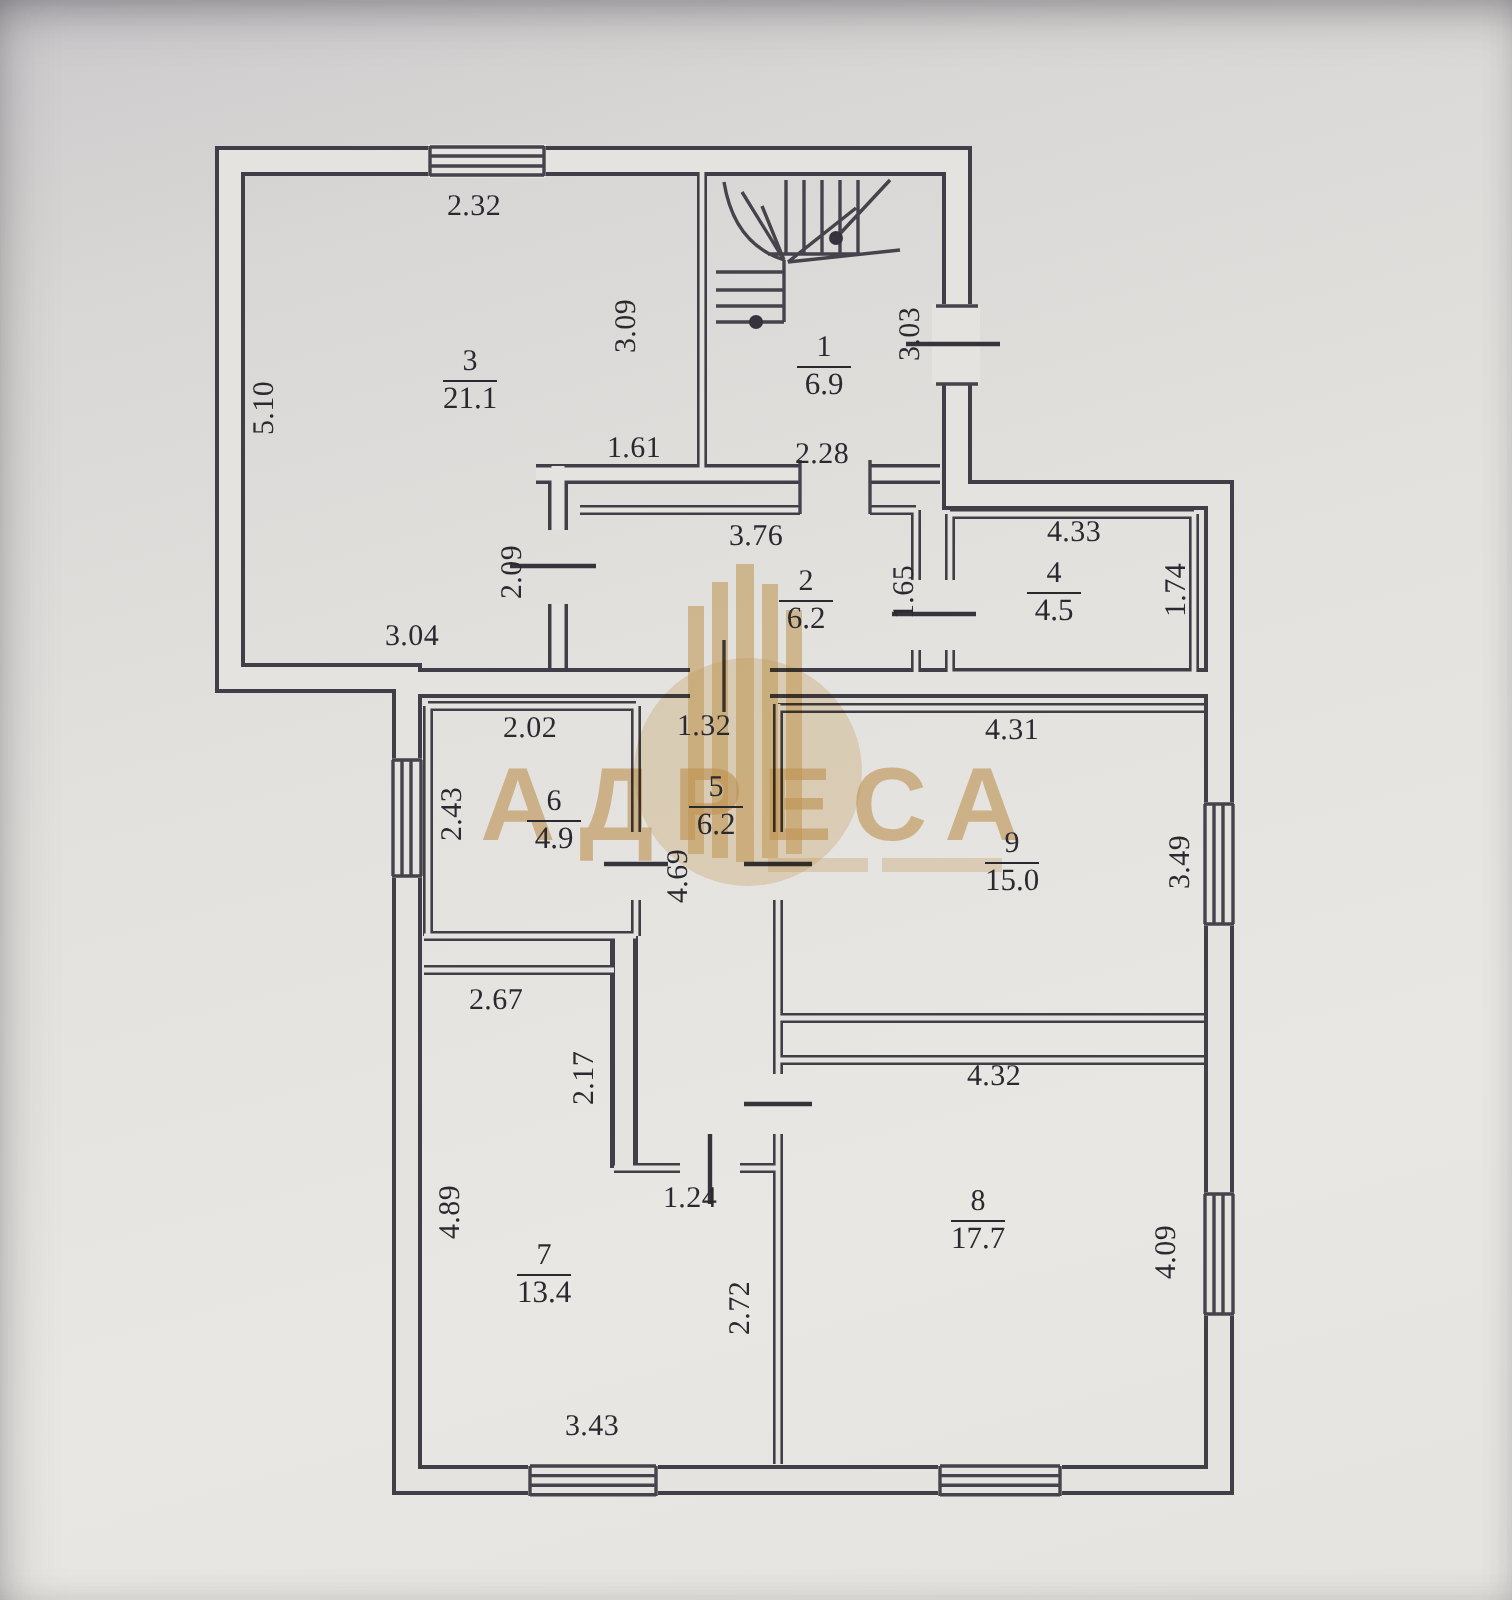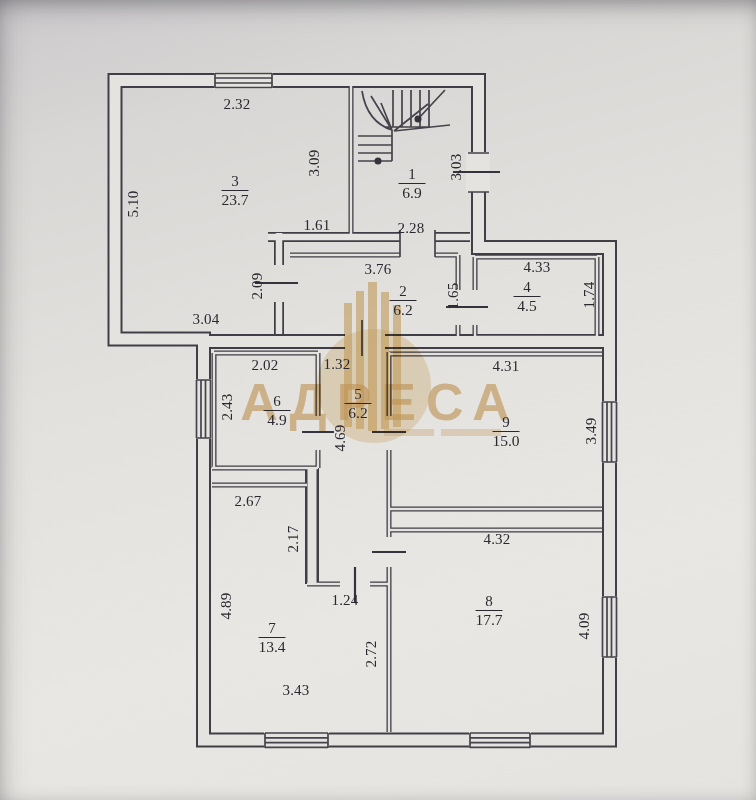--- a/index.html
+++ b/index.html
@@ -165,42 +165,42 @@
 
     <div class="dim" style="left:378px;top:269px">3.76</div>
     <div class="dim v" style="left:453px;top:296px">1.65</div>
 
     <div class="dim" style="left:537px;top:267px">4.33</div>
     <div class="dim v" style="left:589px;top:295px">1.74</div>
 
     <div class="dim" style="left:265px;top:365px">2.02</div>
     <div class="dim v" style="left:227px;top:407px">2.43</div>
 
-    <div class="dim" style="left:337px;top:364px">1.32</div>
+    <div class="dim" style="left:352px;top:364px">1.32</div>
     <div class="dim v" style="left:340px;top:438px">4.69</div>
 
     <div class="dim" style="left:506px;top:366px">4.31</div>
     <div class="dim v" style="left:591px;top:431px">3.49</div>
 
     <div class="dim" style="left:248px;top:501px">2.67</div>
     <div class="dim v" style="left:293px;top:539px">2.17</div>
     <div class="dim v" style="left:226px;top:606px">4.89</div>
     <div class="dim" style="left:345px;top:600px">1.24</div>
     <div class="dim v" style="left:371px;top:654px">2.72</div>
-    <div class="dim" style="left:296px;top:690px">3.43</div>
+    <div class="dim" style="left:296px;top:714px">3.43</div>
 
     <div class="dim" style="left:497px;top:539px">4.32</div>
     <div class="dim v" style="left:584px;top:626px">4.09</div>
   </div>
 
   <div>
     <div class="room-stack" style="left:235px;top:191px">
       <div class="rs-num">3</div>
       <div class="rs-line"></div>
-      <div class="rs-area">23.7</div>
+      <div class="rs-area">21.1</div>
     </div>
     <div class="room-stack" style="left:412px;top:184px">
       <div class="rs-num">1</div>
       <div class="rs-line"></div>
       <div class="rs-area">6.9</div>
     </div>
     <div class="room-stack" style="left:403px;top:301px">
       <div class="rs-num">2</div>
       <div class="rs-line"></div>
       <div class="rs-area">6.2</div>

